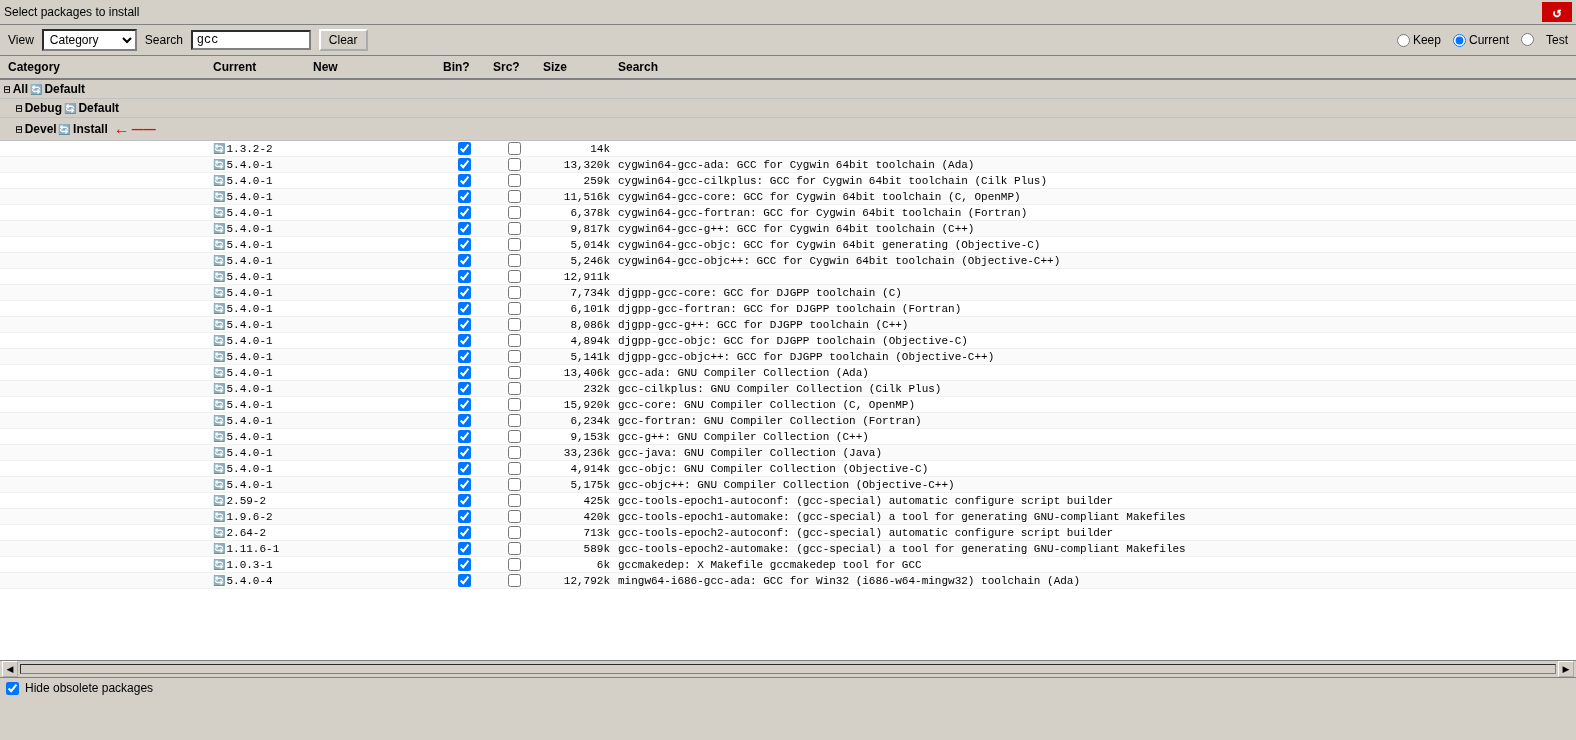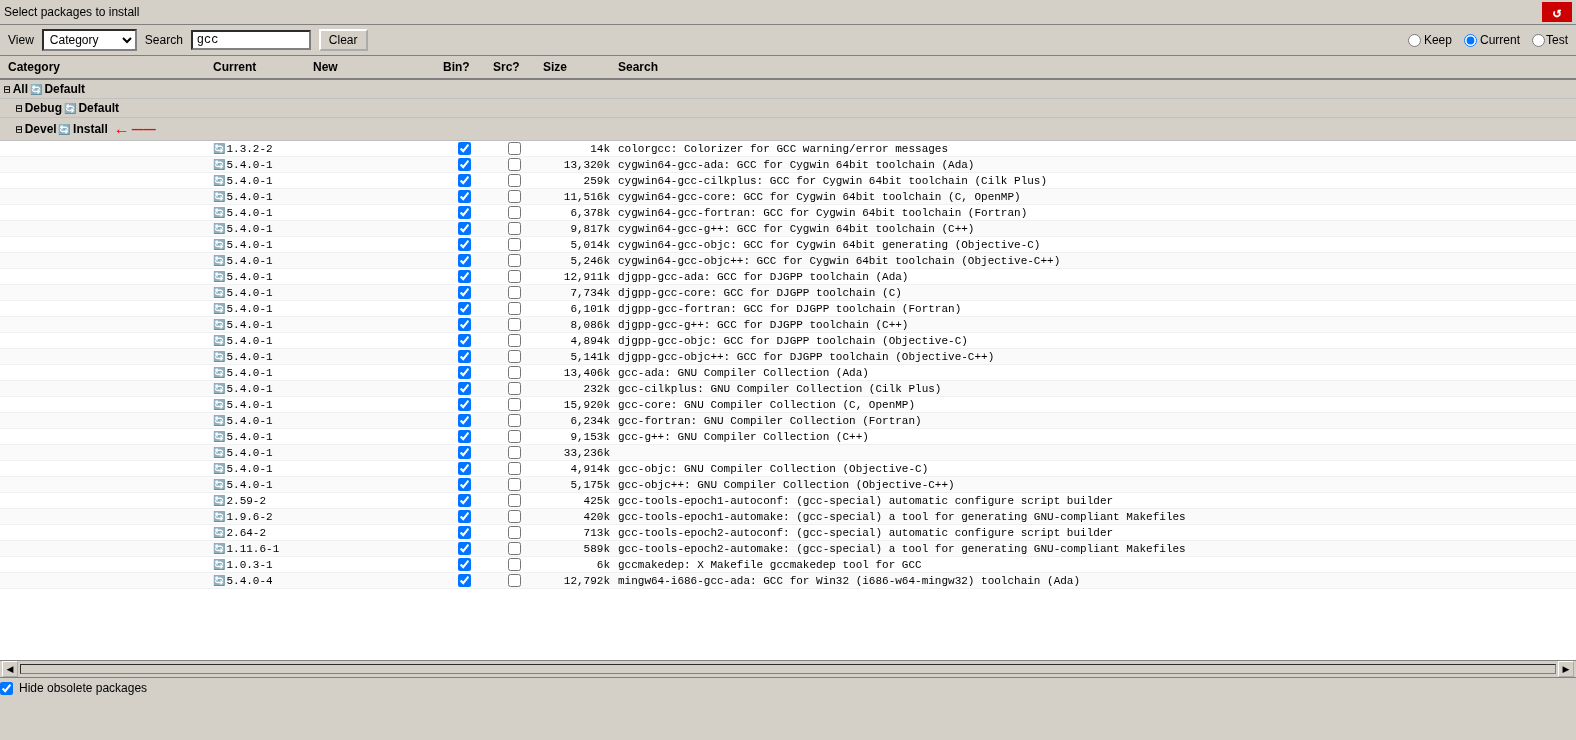--- a/index.html
+++ b/index.html
@@ -37,21 +37,21 @@
 
     <div style="margin-left:auto; display:flex; align-items:center; gap:12px;">
       <label style="font-size:12px; display:flex; align-items:center; gap:3px; font-family:Arial,sans-serif;">
         <input type="radio" name="viewmode" style="width: 13px; height: 13px;">
         <span>Keep</span>
       </label>
       <label style="font-size:12px; display:flex; align-items:center; gap:3px; font-family:Arial,sans-serif;">
         <input type="radio" name="viewmode" checked="" style="width: 13px; height: 13px;">
         <span>Current</span>
       </label>
-      <label style="font-size:12px; display:flex; align-items:flex-end; gap:1px; font-family:Arial,sans-serif;">
+      <label style="font-size:12px; display:flex; align-items:flex-start; gap:12px; font-family:Arial,sans-serif;">
         <input type="radio" name="viewmode" style="width: 13px; height: 13px;">
         <span>Test</span>
       </label>
     </div>
   </div>
 
   <div style="background:#d4d0c8; display:grid; grid-template-columns:205px 100px 130px 50px 50px 75px 1fr; padding:2px 4px; border-bottom:2px solid #808080; font-size:12px; font-weight:bold; font-family:Arial,sans-serif;">
     <span style="padding:2px 4px;">Category</span>
     <span style="padding:2px 4px;">Current</span>
     <span style="padding:2px 4px;">New</span>
@@ -91,21 +91,20 @@
           <span style="padding: 0px 4px;"></span>
           <span style="padding: 0px 4px; font-family: &quot;Courier New&quot;, monospace; font-size: 11px; display: flex; align-items: center; gap: 1px;"><span style="font-size:10px;">🔄</span>1.3.2-2</span>
           <span style="padding: 0px 4px; font-family: &quot;Courier New&quot;, monospace; font-size: 11px;"></span>
           <span style="display: flex; align-items: center; justify-content: center;">
             <input type="checkbox" checked="" style="width: 13px; height: 13px;">
           </span>
           <span style="display: flex; align-items: center; justify-content: center;">
             <input type="checkbox" style="width: 13px; height: 13px;">
           </span>
           <span style="padding: 0px 4px; text-align: right; font-family: &quot;Courier New&quot;, monospace; font-size: 11px;">14k</span>
-          <span style="padding: 0px 4px; white-space: nowrap; overflow: hidden; text-overflow: ellipsis; font-family: &quot;Courier New&quot;, monospace; font-size: 11px;">colorgcc: Colorizer for GCC warning/error messages</span>
         </div>
         <div style="display: grid; grid-template-columns: 205px 100px 130px 50px 50px 75px 1fr; padding: 1px 4px; border-bottom: 1px solid rgb(240, 240, 240); align-items: center; font-size: 12px; background: rgb(250, 250, 250); cursor: default;">
           <span style="padding: 0px 4px;"></span>
           <span style="padding: 0px 4px; font-family: &quot;Courier New&quot;, monospace; font-size: 11px; display: flex; align-items: center; gap: 1px;"><span style="font-size:10px;">🔄</span>5.4.0-1</span>
           <span style="padding: 0px 4px; font-family: &quot;Courier New&quot;, monospace; font-size: 11px;"></span>
           <span style="display: flex; align-items: center; justify-content: center;">
             <input type="checkbox" checked="" style="width: 13px; height: 13px;">
           </span>
           <span style="display: flex; align-items: center; justify-content: center;">
             <input type="checkbox" style="width: 13px; height: 13px;">
@@ -195,21 +194,20 @@
           <span style="padding: 0px 4px;"></span>
           <span style="padding: 0px 4px; font-family: &quot;Courier New&quot;, monospace; font-size: 11px; display: flex; align-items: center; gap: 1px;"><span style="font-size:10px;">🔄</span>5.4.0-1</span>
           <span style="padding: 0px 4px; font-family: &quot;Courier New&quot;, monospace; font-size: 11px;"></span>
           <span style="display: flex; align-items: center; justify-content: center;">
             <input type="checkbox" checked="" style="width: 13px; height: 13px;">
           </span>
           <span style="display: flex; align-items: center; justify-content: center;">
             <input type="checkbox" style="width: 13px; height: 13px;">
           </span>
           <span style="padding: 0px 4px; text-align: right; font-family: &quot;Courier New&quot;, monospace; font-size: 11px;">12,911k</span>
-          <span style="padding: 0px 4px; white-space: nowrap; overflow: hidden; text-overflow: ellipsis; font-family: &quot;Courier New&quot;, monospace; font-size: 11px;">djgpp-gcc-ada: GCC for DJGPP toolchain (Ada)</span>
         </div>
         <div style="display: grid; grid-template-columns: 205px 100px 130px 50px 50px 75px 1fr; padding: 1px 4px; border-bottom: 1px solid rgb(240, 240, 240); align-items: center; font-size: 12px; background: rgb(250, 250, 250); cursor: default;">
           <span style="padding: 0px 4px;"></span>
           <span style="padding: 0px 4px; font-family: &quot;Courier New&quot;, monospace; font-size: 11px; display: flex; align-items: center; gap: 1px;"><span style="font-size:10px;">🔄</span>5.4.0-1</span>
           <span style="padding: 0px 4px; font-family: &quot;Courier New&quot;, monospace; font-size: 11px;"></span>
           <span style="display: flex; align-items: center; justify-content: center;">
             <input type="checkbox" checked="" style="width: 13px; height: 13px;">
           </span>
           <span style="display: flex; align-items: center; justify-content: center;">
             <input type="checkbox" style="width: 13px; height: 13px;">
@@ -338,20 +336,21 @@
           <span style="padding: 0px 4px;"></span>
           <span style="padding: 0px 4px; font-family: &quot;Courier New&quot;, monospace; font-size: 11px; display: flex; align-items: center; gap: 1px;"><span style="font-size:10px;">🔄</span>5.4.0-1</span>
           <span style="padding: 0px 4px; font-family: &quot;Courier New&quot;, monospace; font-size: 11px;"></span>
           <span style="display: flex; align-items: center; justify-content: center;">
             <input type="checkbox" checked="" style="width: 13px; height: 13px;">
           </span>
           <span style="display: flex; align-items: center; justify-content: center;">
             <input type="checkbox" style="width: 13px; height: 13px;">
           </span>
           <span style="padding: 0px 4px; text-align: right; font-family: &quot;Courier New&quot;, monospace; font-size: 11px;">33,236k</span>
+          <span style="padding: 0px 4px; white-space: nowrap; overflow: hidden; text-overflow: ellipsis; font-family: &quot;Courier New&quot;, monospace; font-size: 11px;">gcc-java: GNU Compiler Collection (Java)</span>
         </div>
         <div style="display: grid; grid-template-columns: 205px 100px 130px 50px 50px 75px 1fr; padding: 1px 4px; border-bottom: 1px solid rgb(240, 240, 240); align-items: center; font-size: 12px; background: white; cursor: default;">
           <span style="padding: 0px 4px;"></span>
           <span style="padding: 0px 4px; font-family: &quot;Courier New&quot;, monospace; font-size: 11px; display: flex; align-items: center; gap: 1px;"><span style="font-size:10px;">🔄</span>5.4.0-1</span>
           <span style="padding: 0px 4px; font-family: &quot;Courier New&quot;, monospace; font-size: 11px;"></span>
           <span style="display: flex; align-items: center; justify-content: center;">
             <input type="checkbox" checked="" style="width: 13px; height: 13px;">
           </span>
           <span style="display: flex; align-items: center; justify-content: center;">
             <input type="checkbox" style="width: 13px; height: 13px;">
@@ -453,17 +452,17 @@
       </div>
 
   </div>
 
   <div style="background:#d4d0c8; border-top:1px solid #808080; height:17px; display:flex; align-items:center; padding:0 2px;">
     <button style="width:16px; height:16px; background:#d4d0c8; border:1px outset #fff; font-size:9px; cursor:pointer; display:flex; align-items:center; justify-content:center;">◀</button>
     <div style="flex:1; height:10px; background:#d4d0c8; border:1px inset #808080; margin:0 2px;"></div>
     <button style="width:16px; height:16px; background:#d4d0c8; border:1px outset #fff; font-size:9px; cursor:pointer; display:flex; align-items:center; justify-content:center;">▶</button>
   </div>
 
-  <div style="background:#d4d0c8; padding:3px 0; border-top:1px solid #808080; display:flex; align-items:center; gap:6px; font-size:12px; font-family:Arial,sans-serif;">
+  <div style="background:#d4d0c8; padding:3px 6px; border-top:1px solid #808080; display:flex; align-items:center; gap:6px; font-size:12px; font-family:Arial,sans-serif;">
     <input type="checkbox" checked="" style="width: 13px; height: 13px;">
     <label style="cursor:pointer;">Hide obsolete packages</label>
   </div>
 </div>
 
 </body></html>

